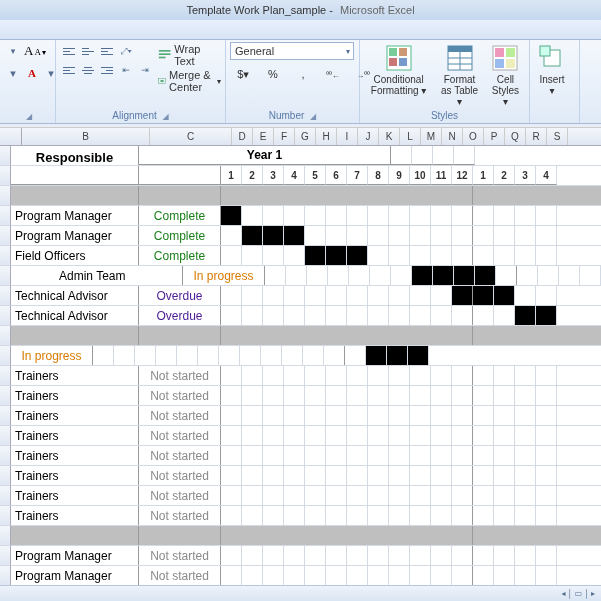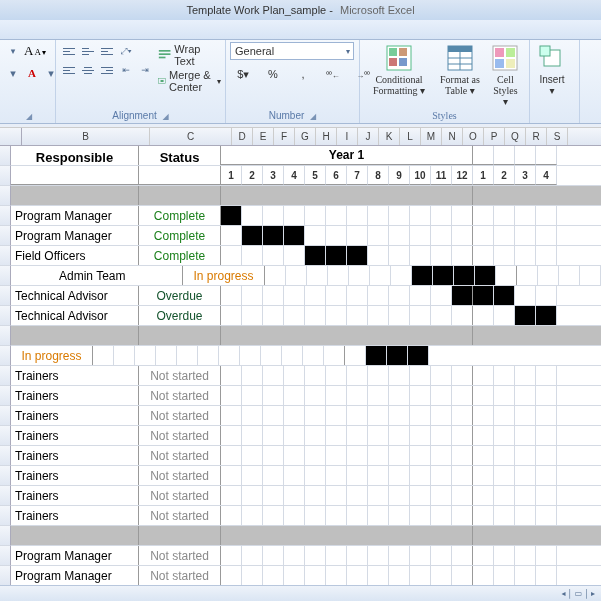--- a/index.html
+++ b/index.html
@@ -42,21 +42,21 @@
 .wrap-row svg { width: 14px; height: 14px; }
 
 
 .number-group { width: 134px; }
 .number-box { width: 124px; height: 18px; border: 1px solid #9db4d4; background: #fff; display: flex; align-items: center; padding: 0 4px; font-size: 11px; color: #333; position: relative; }
 .number-box::after { content: "▾"; position: absolute; right: 3px; font-size: 8px; color: #536e91; }
 .num-btns { display: flex; gap: 4px; margin-top: 4px; }
 .num-btn { width: 26px; height: 20px; display: flex; align-items: center; justify-content: center; font-size: 11px; color: #333; border-radius: 2px; }
 
 
-.styles-group { width: 170px; font-family: Liberation Serif, serif; }
+.styles-group { width: 170px; }
 .style-btn { display: flex; flex-direction: column; align-items: center; padding: 2px 4px; font-size: 10px; color: #333; }
 .style-btn .icon { width: 28px; height: 28px; margin-bottom: 2px; display: flex; align-items: center; justify-content: center; }
 .style-btn .txt { text-align: center; line-height: 1.1; }
 
 
 .cells-group { width: 50px; }
 
 
 .fx-area { height: 4px; background: #e8eef7; border-bottom: 1px solid #ccc; }
 .col-headers { display: flex; height: 18px; background: linear-gradient(#f3f6fb, #e0e7f2); border-bottom: 1px solid #aab; }
@@ -82,21 +82,21 @@
 .hdr-row .cell.b, .hdr-row .cell.c { font-size: 13px; }
 .year-span { width: 252px; justify-content: center; font-weight: bold; border-right: 1px solid #999; border-bottom: 1px solid #999; }
 .subhdr .cell { font-size: 10px; justify-content: center; color: #333; }
 .subhdr .cell.g { border-bottom: 1px solid #999; }
 
 .group-hdr { background: #bfbfbf; }
 .group-hdr .cell { background: #bfbfbf; }
 
 .status-complete { color: #1a7f1a; }
 .status-progress { color: #d97a00; }
-.status-overdue { color: #14532d; }
+.status-overdue { color: #4c1d95; }
 .status-not { color: #8a8a8a; }
 
 .gantt-fill { background: #000; width: 100%; height: 100%; }
 
 
 .bottom-bar { position: absolute; bottom: 0; left: 0; right: 0; height: 16px; background: linear-gradient(#eef3fa, #dae5f3); border-top: 1px solid #b8c7dd; display: flex; justify-content: flex-end; align-items: center; padding: 0 6px; }
 .scroll-arrows { display: flex; gap: 2px; font-size: 8px; color: #536e91; }
 .dialog-launcher { font-size: 8px; color: #7a93b5; padding-left: 3px; }
 </style>
 </head>
@@ -320,21 +320,20 @@
       <div class="row-h" style="height: 20px;"></div>
       <div class="row-h" style="height: 20px;"></div>
       <div class="row-h" style="height: 20px;"></div>
       <div class="row-h" style="height: 20px;"></div>
       <div class="row-h" style="height: 20px;"></div>
       <div class="row-h" style="height: 20px;"></div>
     </div>
   <div class="cells" id="cells">
       <div class="row hdr-row" style="height: 20px;">
         <div class="cell b" style="border-bottom: none; justify-content: center; font-size: 13px; align-items: flex-end; border-right: 1px solid rgb(153, 153, 153);">Responsible</div>
-        <div class="cell c" style="border-bottom: none; justify-content: center; font-size: 13px; align-items: flex-end; border-right: 1px solid rgb(153, 153, 153);">Status</div>
         <div class="cell year-span" style="height: 100%;">Year 1</div>
         <div class="cell g"></div>
         <div class="cell g"></div>
         <div class="cell g"></div>
         <div class="cell g"></div>
       </div>
       <div class="row hdr-row subhdr" style="height: 20px;">
         <div class="cell b" style="font-weight: bold; border-right: 1px solid rgb(153, 153, 153);"></div>
         <div class="cell c" style="font-weight: bold; border-right: 1px solid rgb(153, 153, 153);"></div>
         <div class="cell g" style="font-size: 10px; justify-content: center; border-bottom: 1px solid rgb(153, 153, 153);">1</div>

